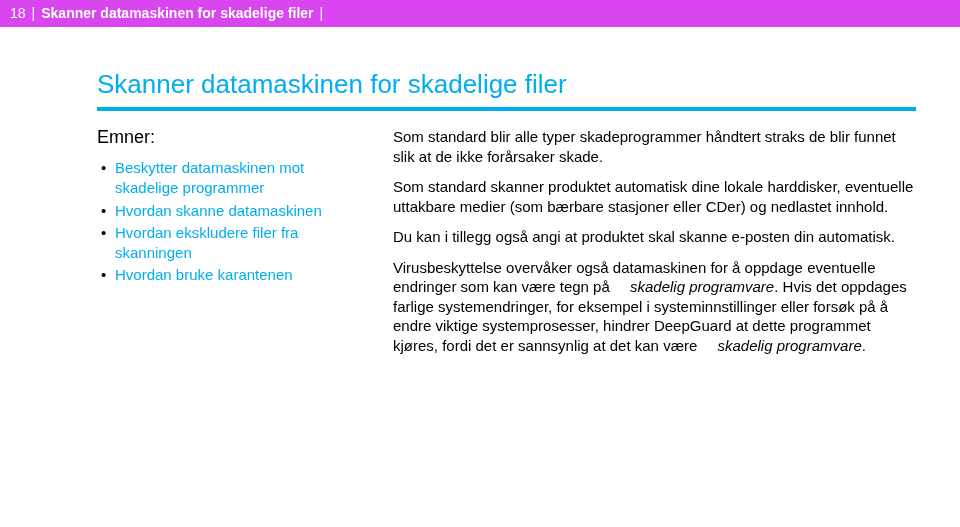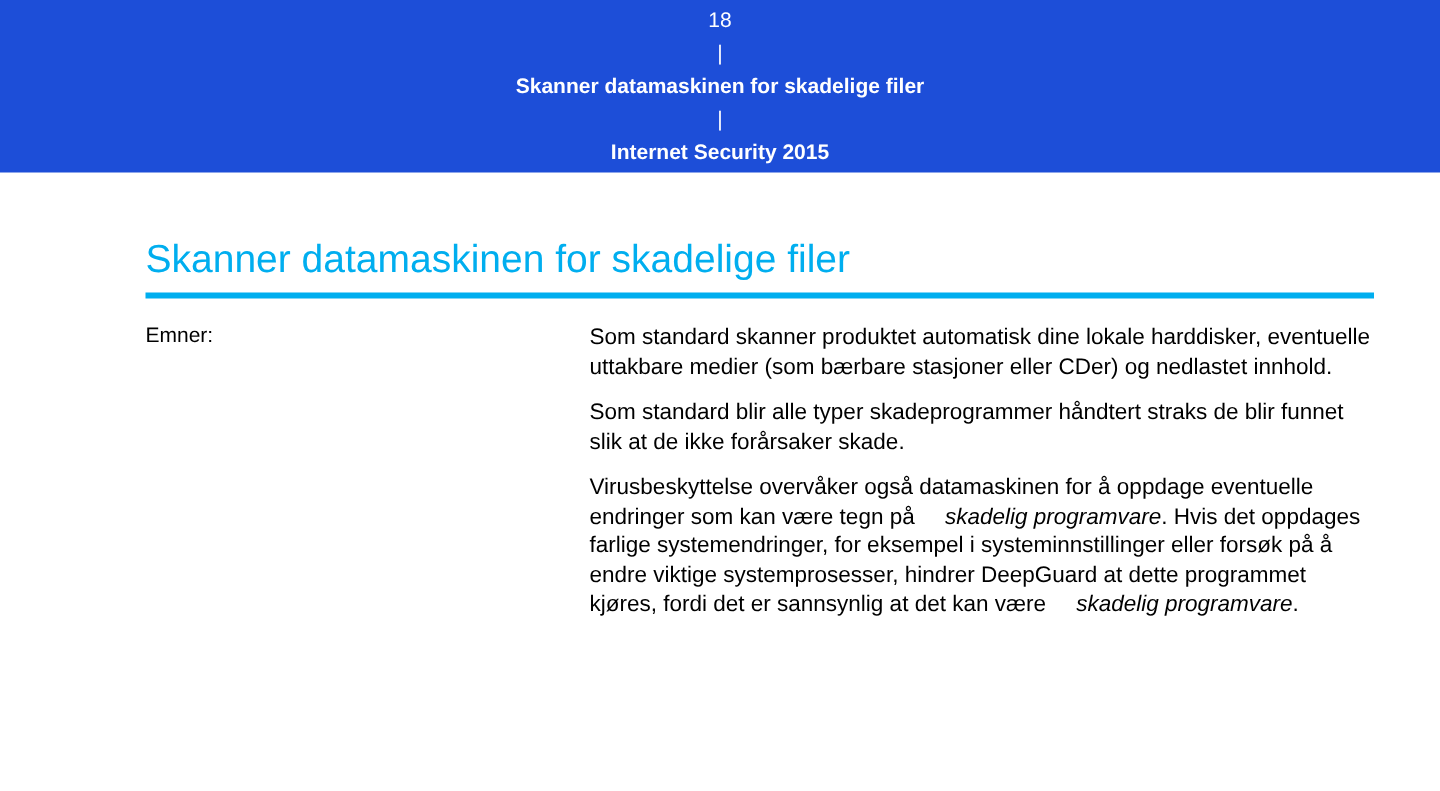--- a/index.html
+++ b/index.html
@@ -10,28 +10,27 @@
     
     body {
       width: 960px;
       height: 527px;
       font-family: Arial, Helvetica, sans-serif;
       background: #ffffff;
       overflow: hidden;
     }
     
     .header {
-      background: #1d4ed8;
+      background: #d946ef;
       color: #ffffff;
       padding: 5px 10px 6px 10px;
       font-size: 14px;
       display: flex;
       align-items: center;
       gap: 6px;
-      flex-direction: column;
     }
     
     .header .page-num {
       font-weight: normal;
     }
     
     .header .divider {
       font-weight: normal;
     }
     
@@ -64,21 +63,21 @@
     .left-col {
       width: 264px;
       flex-shrink: 0;
     }
     
     .right-col {
       flex: 1;
     }
     
     .emner-label {
-      font-size: 14px;
+      font-size: 18px;
       margin-bottom: 10px;
       color: #000;
     }
     
     .topic-list {
       list-style: none;
     }
     
     .topic-list li {
       color: #00aeef;
@@ -110,30 +109,36 @@
     }
   </style>
 </head>
 <body>
 
 <div class="header">
   <span class="page-num">18</span>
   <span class="divider">|</span>
   <span class="breadcrumb1">Skanner datamaskinen for skadelige filer</span>
   <span class="divider">|</span>
-  <span class="breadcrumb2">Internet Security 2015</span>
 </div>
 
 <div class="content">
   <h1 class="title">Skanner datamaskinen for skadelige filer</h1>
 
   <div class="columns">
     <div class="left-col">
       <div class="emner-label">Emner:</div>
+      <ul class="topic-list">
+        <li>Beskytter datamaskinen mot skadelige programmer</li>
+        <li>Hvordan skanne datamaskinen</li>
+        <li>Hvordan ekskludere filer fra skanningen</li>
+        <li>Hvordan bruke karantenen</li>
+      </ul>
     </div>
 
     <div class="right-col">
+      <p>Som standard blir alle typer skadeprogrammer håndtert straks de blir funnet slik at de ikke forårsaker skade.</p>
       <p>Som standard skanner produktet automatisk dine lokale harddisker, eventuelle uttakbare medier (som bærbare stasjoner eller CDer) og nedlastet innhold.</p>
-      <p>Som standard blir alle typer skadeprogrammer håndtert straks de blir funnet slik at de ikke forårsaker skade.</p>
+      <p>Du kan i tillegg også angi at produktet skal skanne e-posten din automatisk.</p>
       <p><span>Virusbeskyttelse overvåker også datamaskinen for å oppdage eventuelle endringer som kan være tegn på </span><span class="italic">skadelig programvare</span><span>. Hvis det oppdages farlige systemendringer, for eksempel i systeminnstillinger eller forsøk på å endre viktige systemprosesser, hindrer DeepGuard at dette programmet kjøres, fordi det er sannsynlig at det kan være </span><span class="italic">skadelig programvare</span><span>.</span></p>
     </div>
   </div>
 </div>
 
 </body></html>

